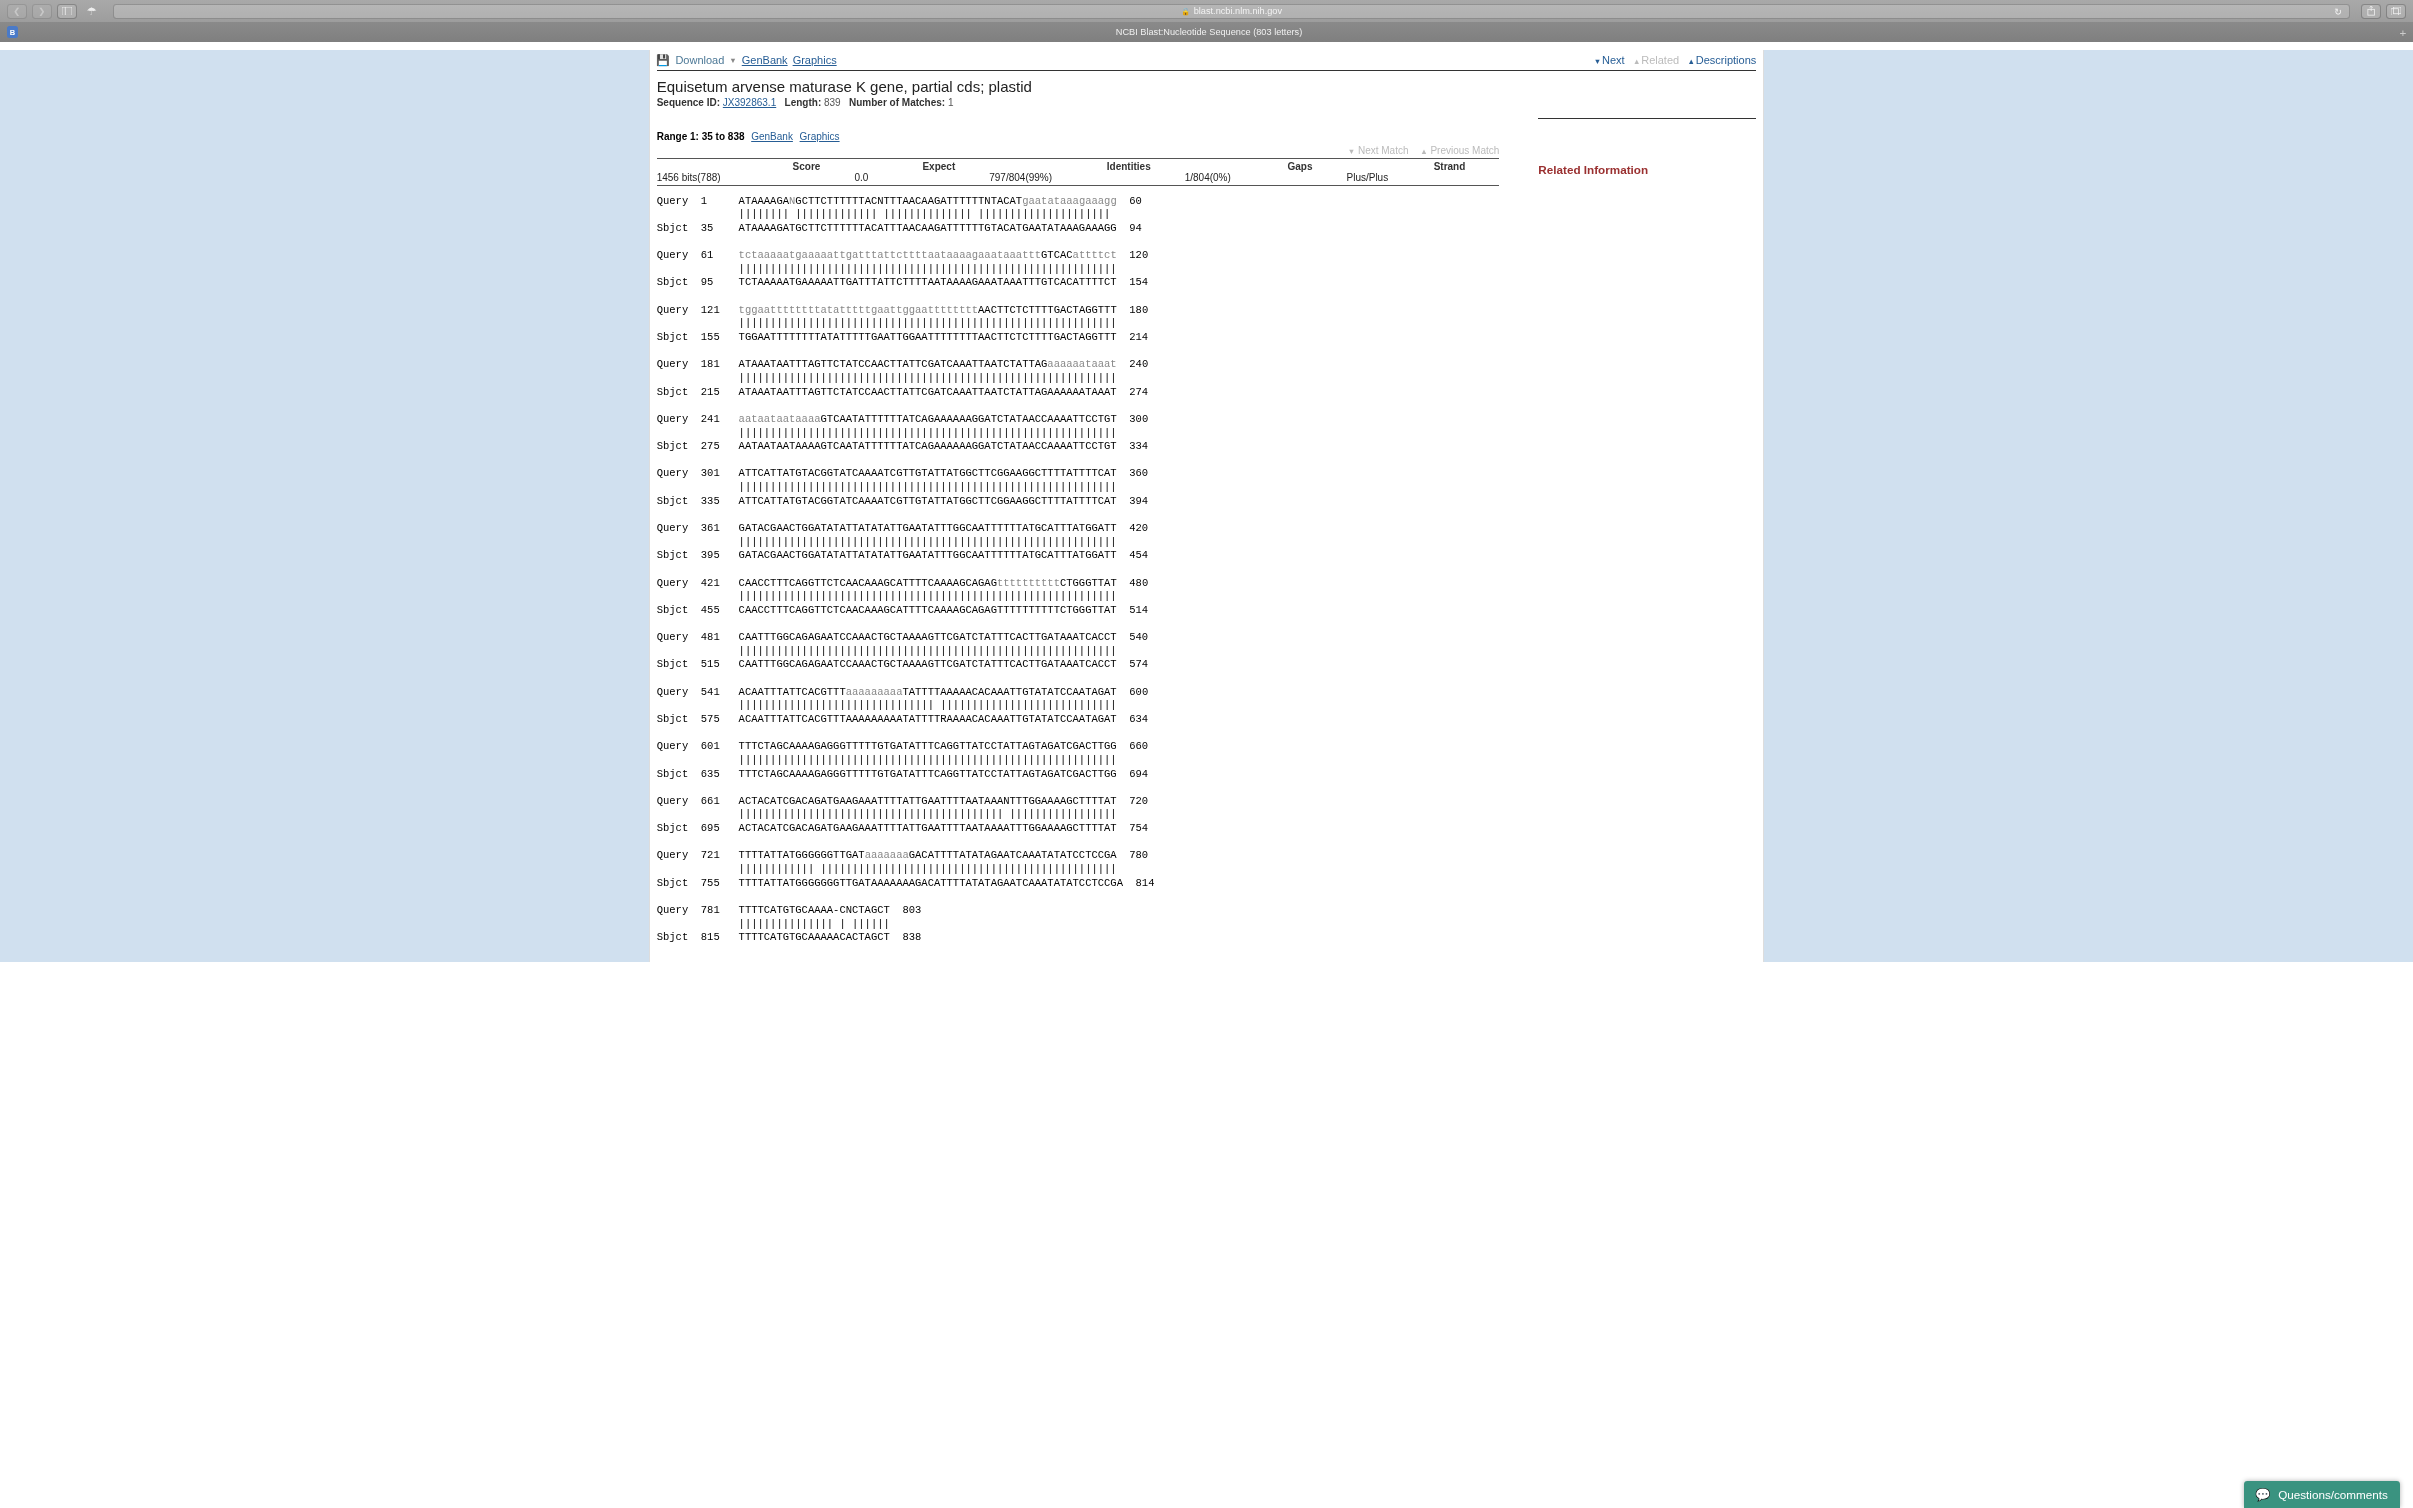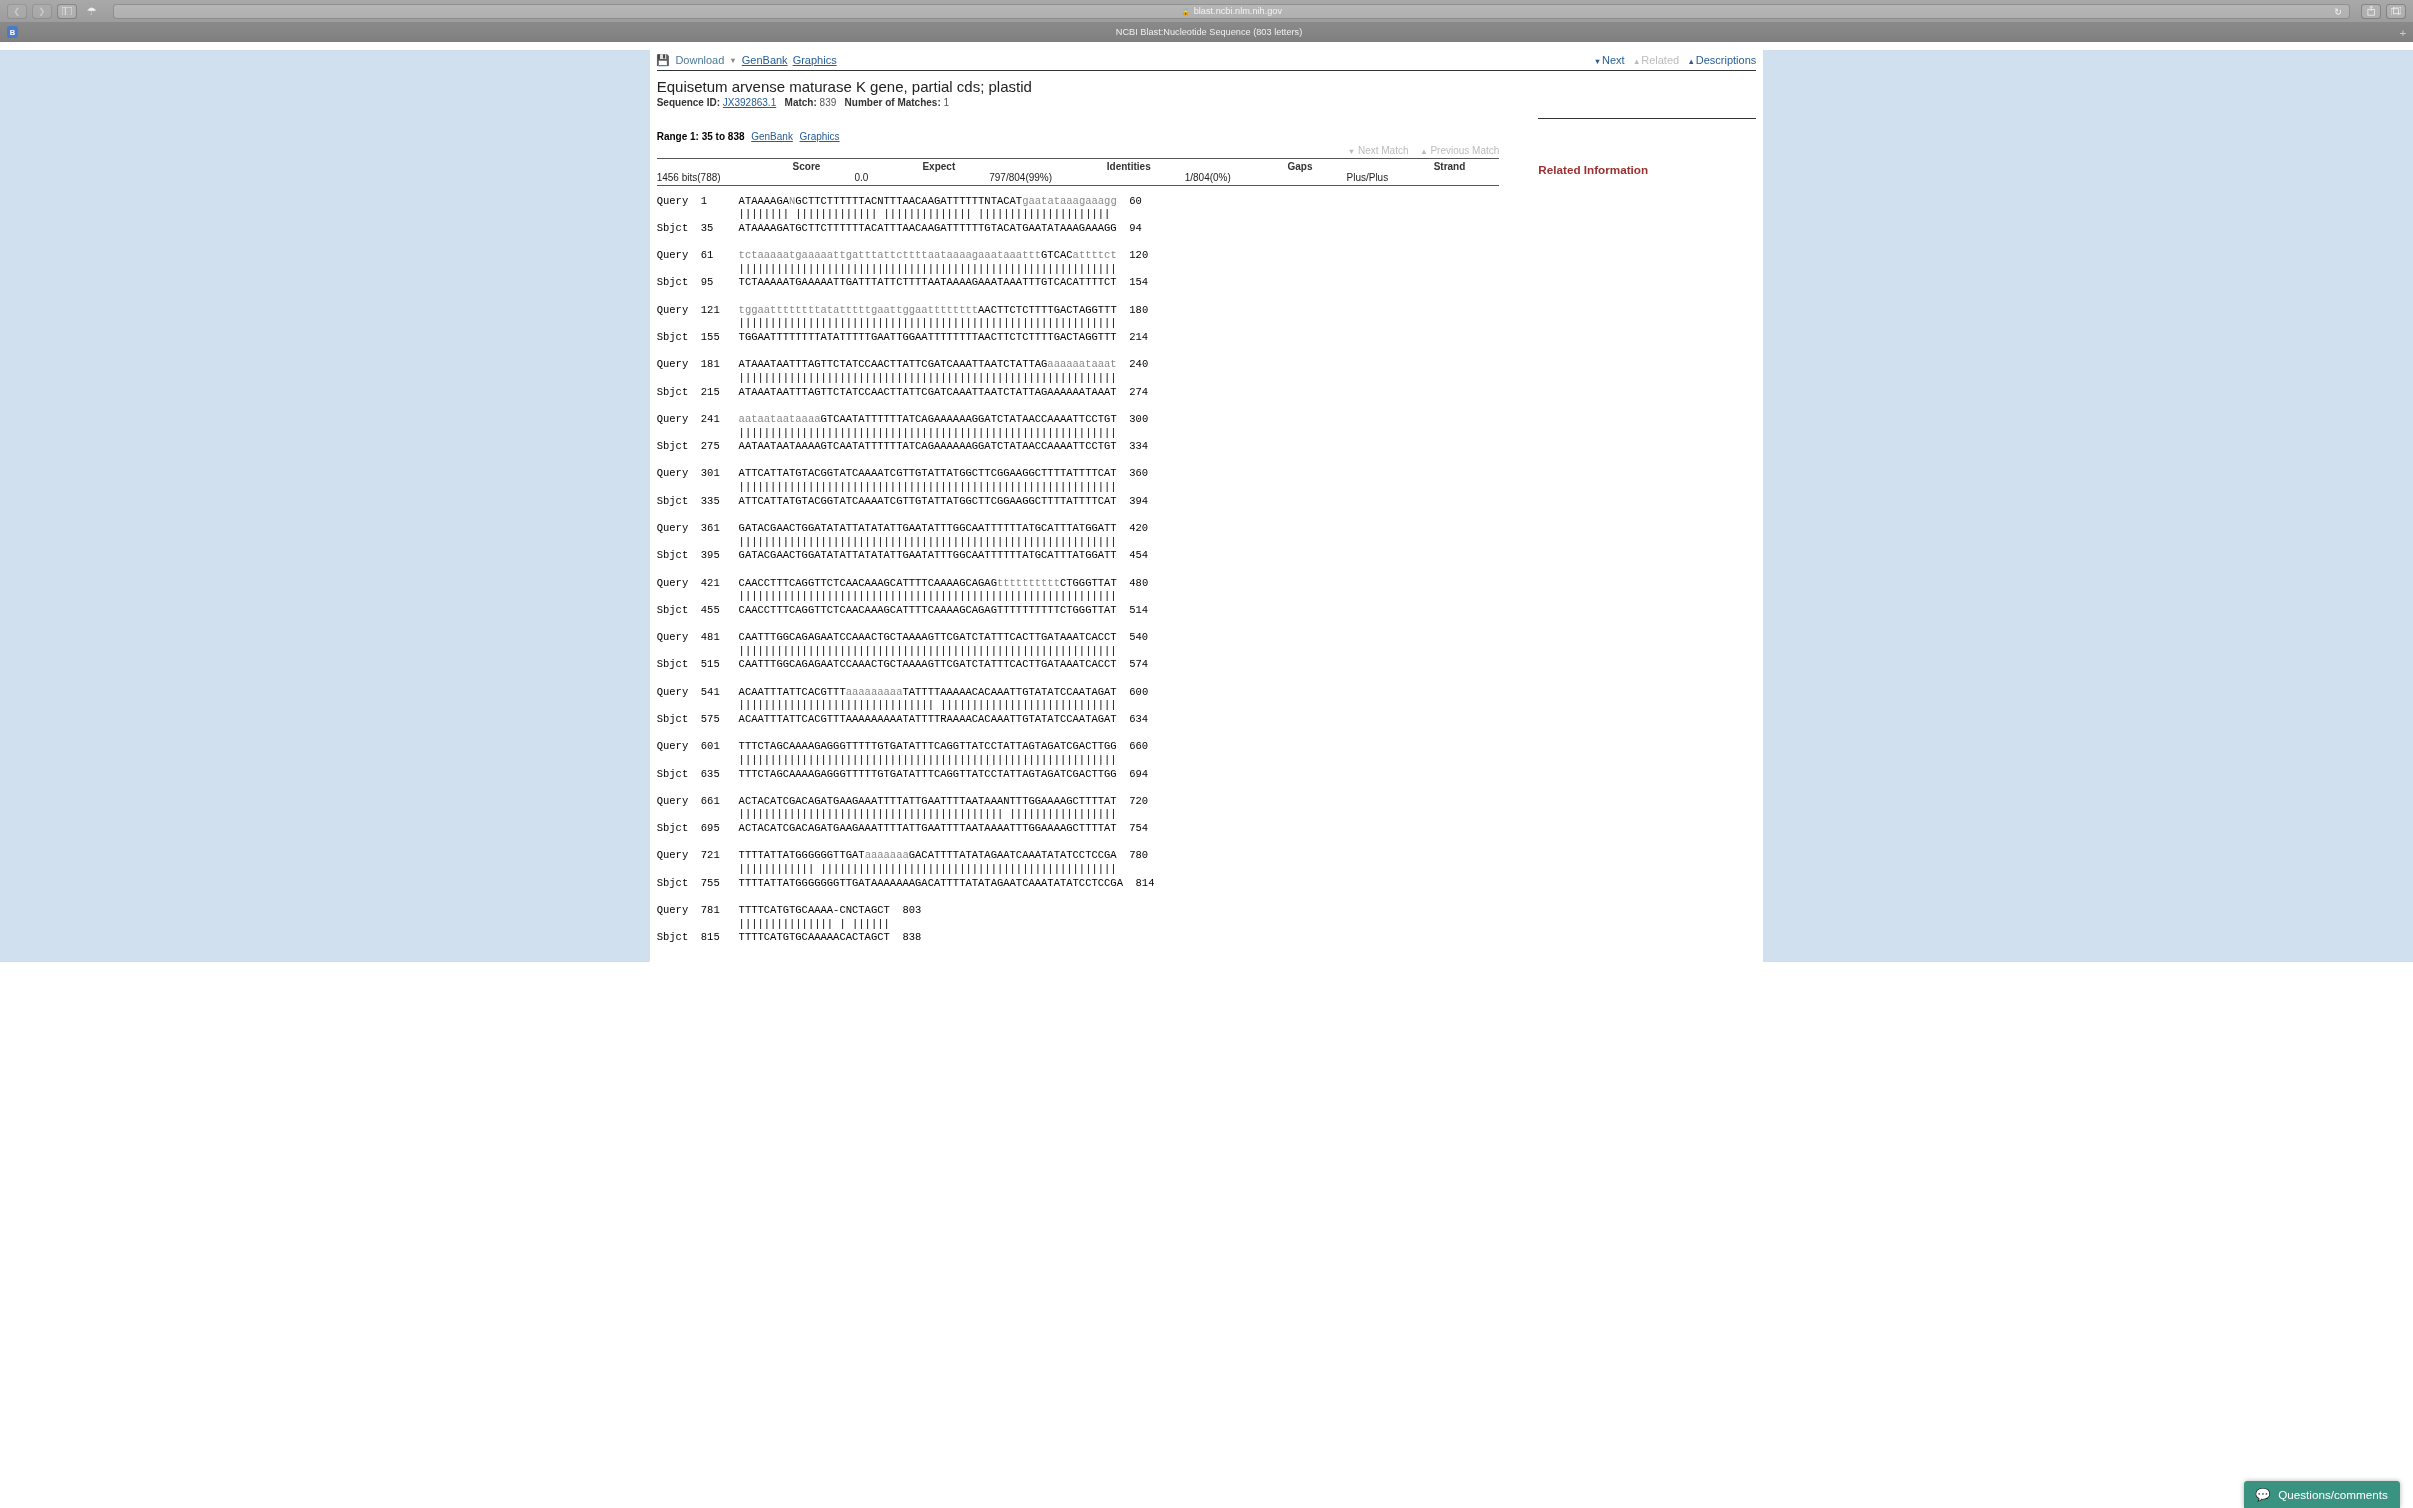--- a/index.html
+++ b/index.html
@@ -201,21 +201,21 @@
       <div class="toolbar-right">
         <a href="#"><span class="arrow">▼</span><span>Next</span></a>
         <span class="disabled"><span class="arrow">▲</span><span>Related</span></span>
         <a href="#"><span class="arrow" style="color:#265d95">▲</span><span>Descriptions</span></a>
       </div>
     </div>
 
     <div class="hit-title">Equisetum arvense maturase K gene, partial cds; plastid</div>
     <div class="hit-meta">
       <b>Sequence ID:</b> <a href="#">JX392863.1</a>
-      &nbsp;&nbsp;<b>Match:</b> <span>839</span>
+      &nbsp;&nbsp;<b>Length:</b> <span>839</span>
       &nbsp;&nbsp;<b>Number of Matches:</b> <span>1</span>
     </div>
 
     <div class="main-cols">
       <div class="left-col">
 
         <div class="range-row">
           <b>Range 1: 35 to 838</b>
           <a href="#">GenBank</a>
           <a href="#">Graphics</a>

